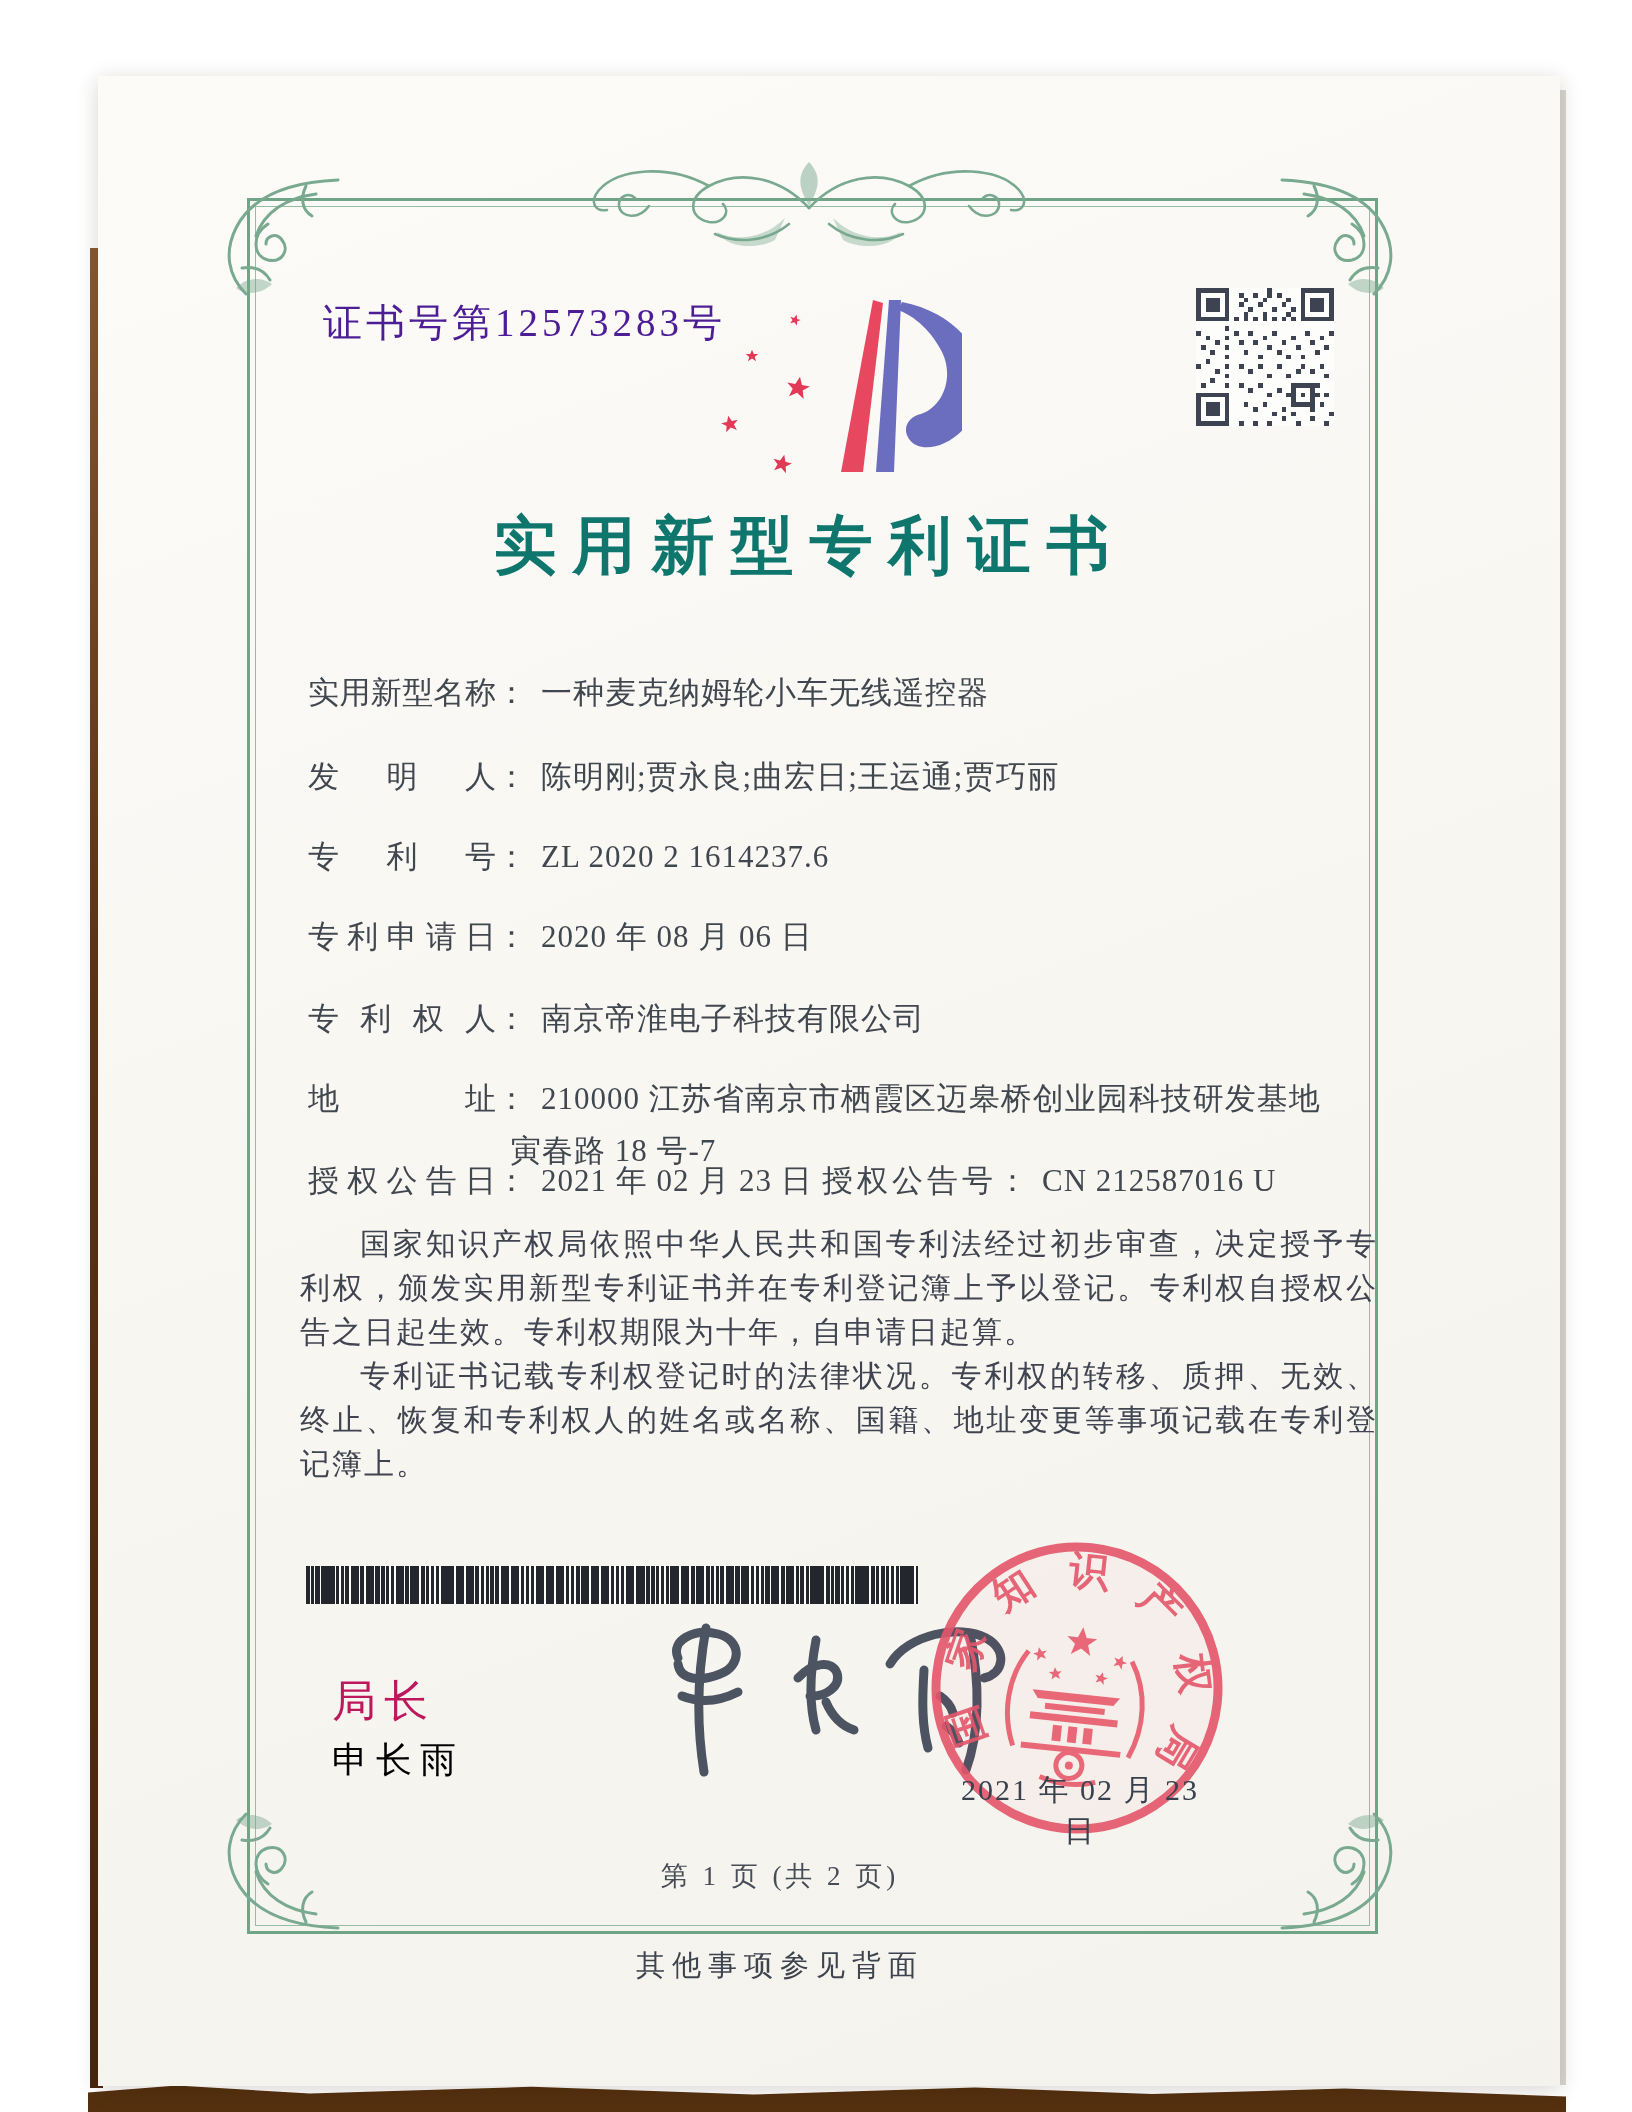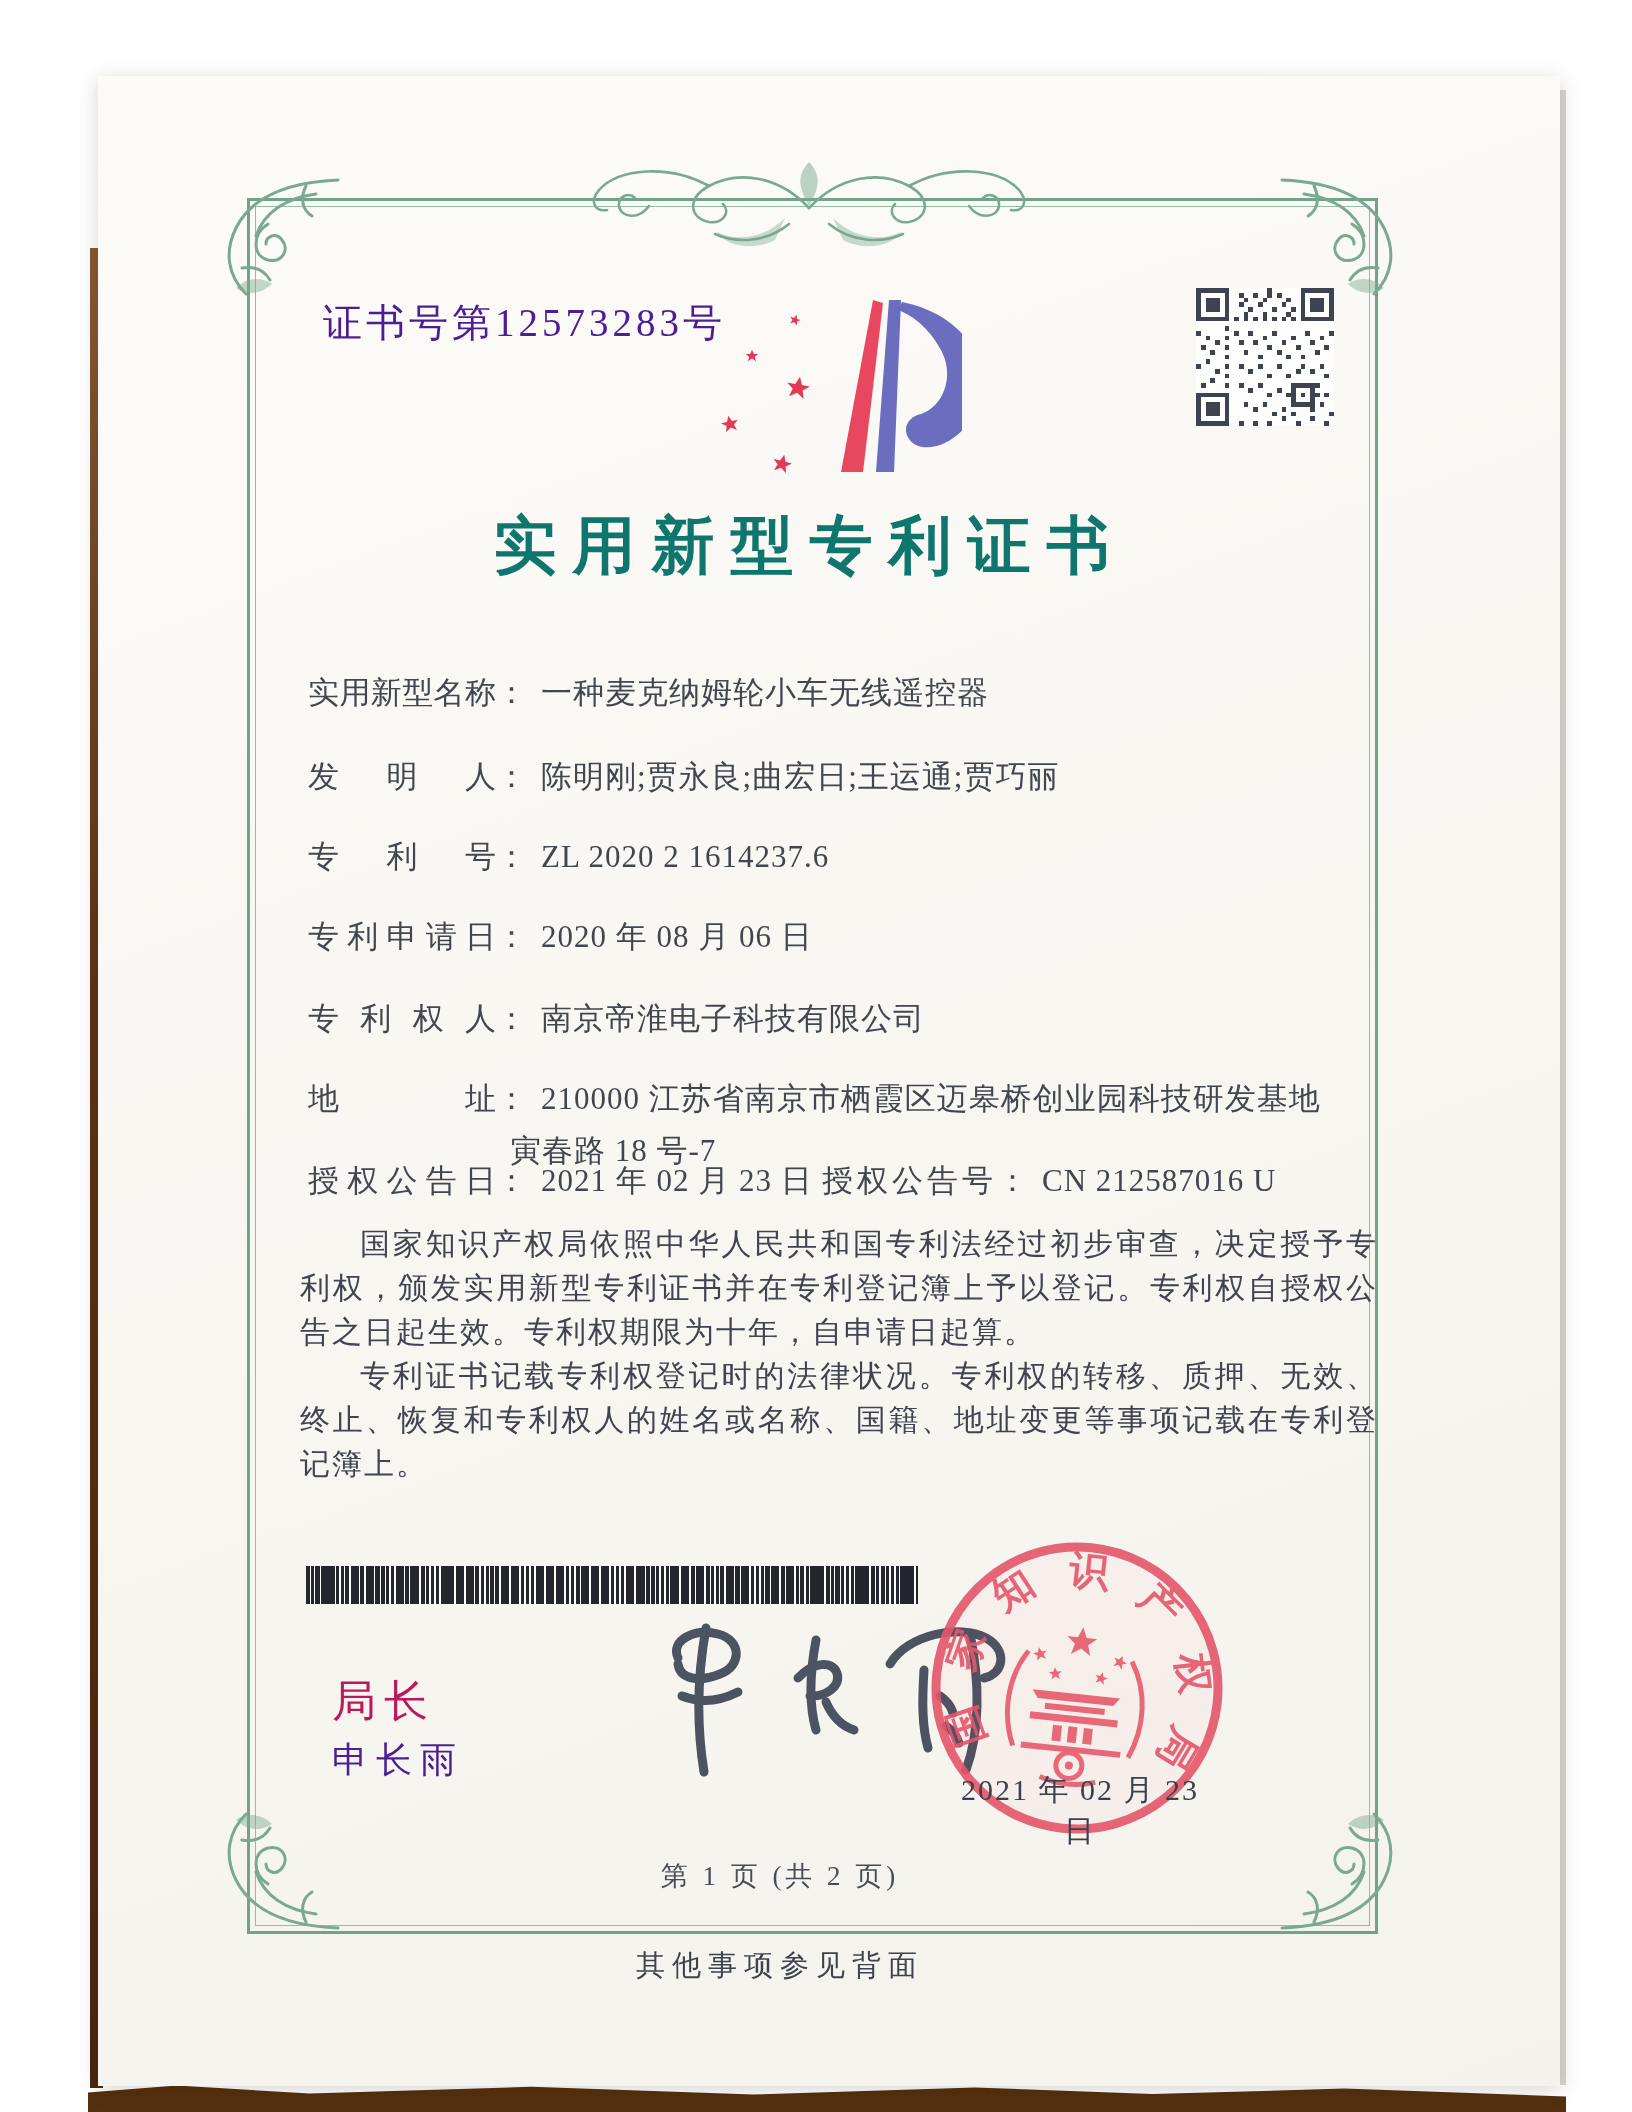--- a/index.html
+++ b/index.html
@@ -41,21 +41,21 @@
 
   .barcode{left:306px;top:1566px;width:612px;height:38px;background-color:#fdfdfb;
      background-image:
        repeating-linear-gradient(90deg,#23262c 0 3px,transparent 3px 5px),
        repeating-linear-gradient(90deg,#23262c 0 2px,transparent 2px 9px),
        repeating-linear-gradient(90deg,#23262c 0 1px,transparent 1px 13px),
        repeating-linear-gradient(90deg,#23262c 0 4px,transparent 4px 23px);}
 
   .signer-title{left:332px;top:1672px;font-size:44px;letter-spacing:8px;color:#be185d;
      font-family:"Liberation Sans","DejaVu Sans",sans-serif;}
-  .signer-name{left:332px;top:1736px;font-size:36px;letter-spacing:8px;color:#4c1d95;
+  .signer-name{left:332px;top:1736px;font-size:36px;letter-spacing:8px;color:#000000;
      font-family:"Liberation Sans","DejaVu Sans",sans-serif;}
 
   .seal-date{left:950px;top:1770px;width:260px;text-align:center;font-size:30px;
      letter-spacing:2px;color:#39414e;z-index:5;}
 
   .page-footer{left:180px;top:1858px;width:1200px;text-align:center;font-size:27px;
      letter-spacing:4px;color:#474d57;}
   .back-note{left:180px;top:1946px;width:1200px;text-align:center;font-size:29px;
      letter-spacing:7px;color:#3e444e;}
 </style>

